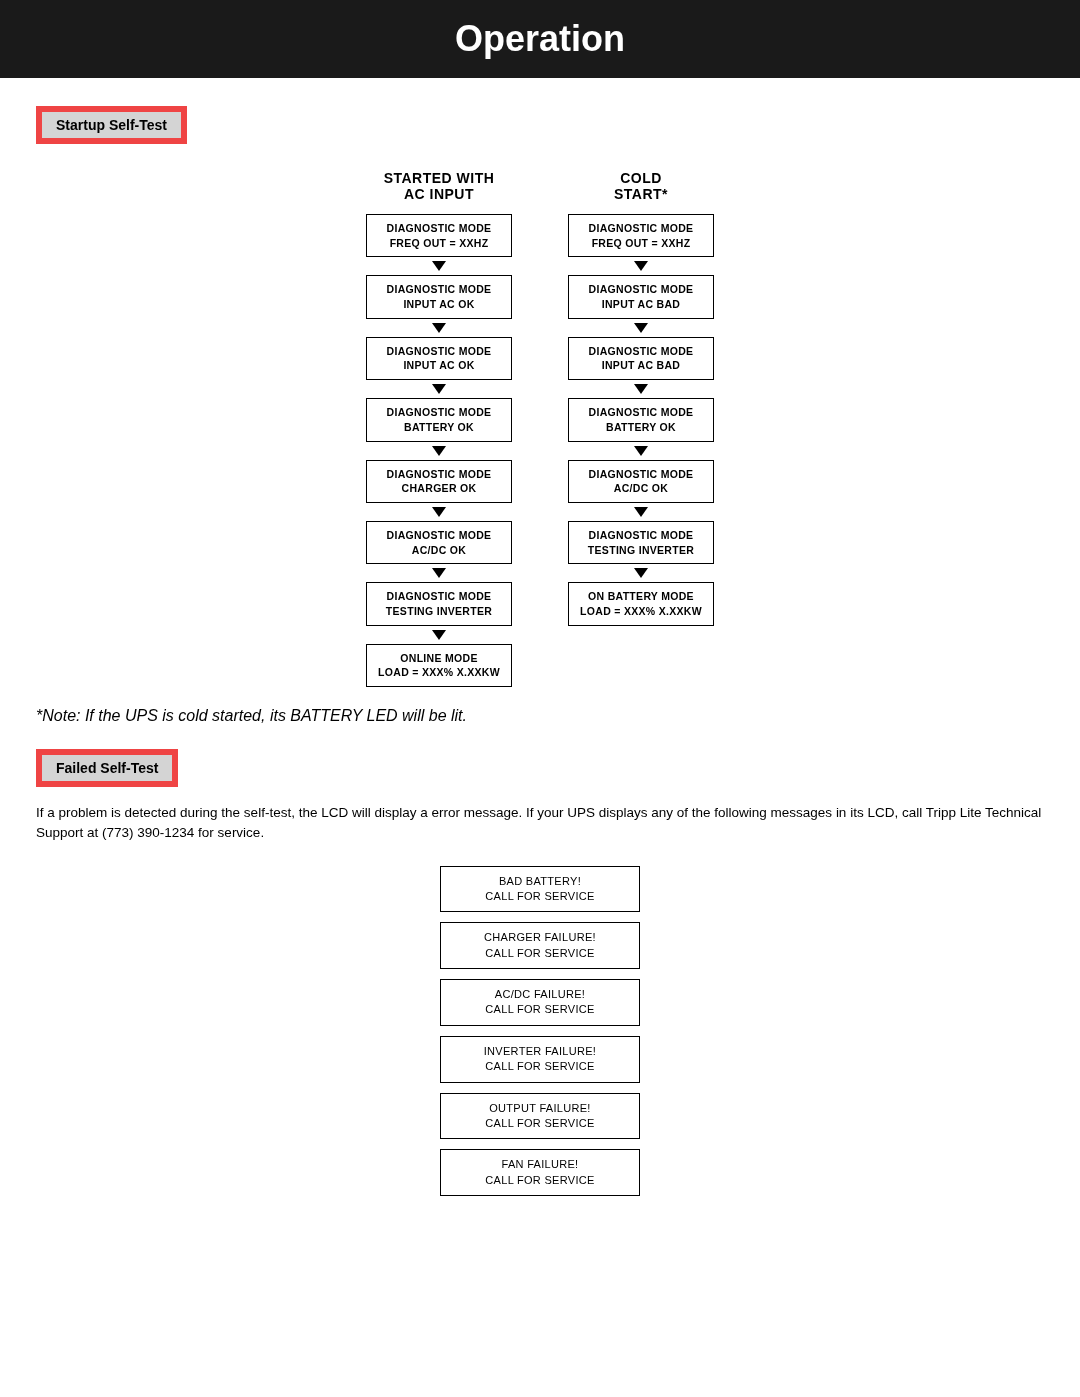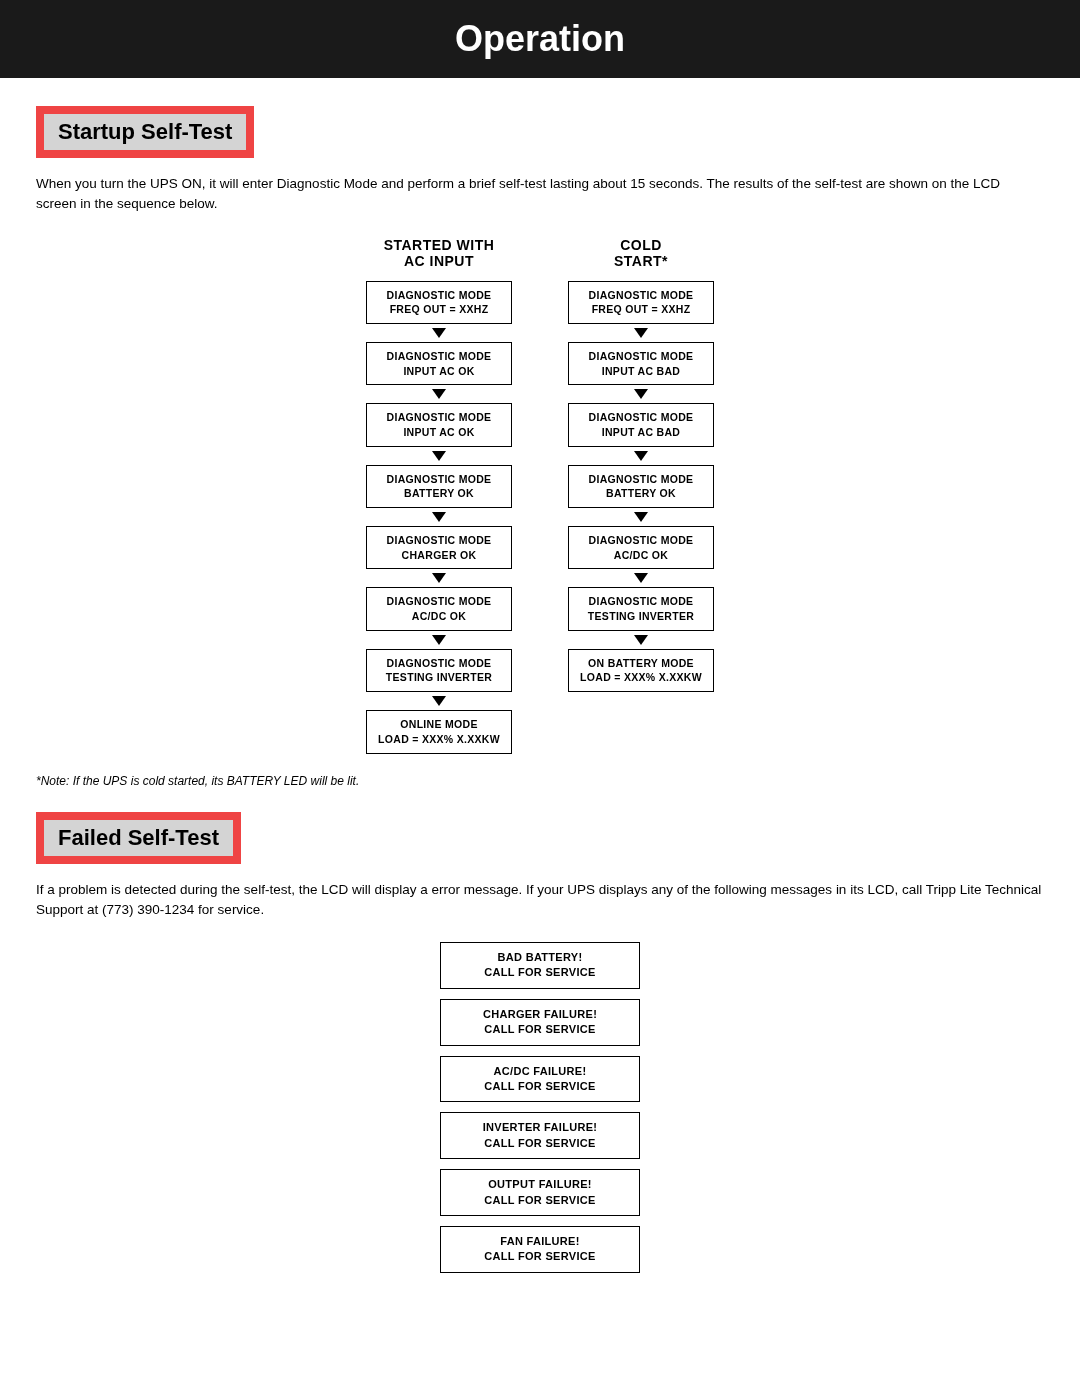--- a/index.html
+++ b/index.html
@@ -21,24 +21,24 @@
       font-size: 36px;
       font-weight: bold;
       font-family: Arial, Helvetica, sans-serif;
       text-align: center;
     }
     .content {
       padding: 0 36px 36px 36px;
     }
     .section-title {
       background: #d4d4d4;
-      border: 8px solid #ef4444;
+      border: 6px solid #ef4444;
       display: inline-block;
       padding: 5px 14px;
-      font-size: 22px;
+      font-size: 14px;
       font-weight: bold;
       margin-bottom: 16px;
     }
     .section-text {
       font-size: 13.5px;
       line-height: 1.5;
       margin-bottom: 22px;
     }
     .flow-container {
       display: flex;
@@ -73,39 +73,39 @@
     }
     .flow-arrow {
       width: 0;
       height: 0;
       border-left: 7px solid transparent;
       border-right: 7px solid transparent;
       border-top: 10px solid #000;
       margin: 4px 0;
     }
     .note-text {
-      font-size: 12px;
+      font-size: 16px;
       font-style: italic;
       margin-top: 20px;
       margin-bottom: 24px;
     }
     .failed-boxes {
       display: flex;
       flex-direction: column;
       align-items: center;
       gap: 0;
       margin: 16px 0;
     }
     .failed-box {
       border: 1.5px solid #000;
       width: 200px;
       padding: 7px 28px;
       text-align: center;
       font-size: 11px;
-      font-weight: bold;
+      font-weight: normal;
       text-transform: uppercase;
       letter-spacing: 0.3px;
       line-height: 1.4;
       background: #fff;
       margin-bottom: 10px;
     }
     .page-number-container {
       text-align: center;
       margin-top: 30px;
     }
@@ -125,21 +125,20 @@
 <body>
 
 <div class="page-header">
   <h1>Operation</h1>
 </div>
 
 <div class="content">
 
   <div class="section-block">
     <div class="section-title">Startup Self-Test</div>
-    <p class="section-text">When you turn the UPS ON, it will enter Diagnostic Mode and perform a brief self-test lasting about 15 seconds. The results of the self-test are shown on the LCD screen in the sequence below.</p>
 
     <div class="flow-container">
 
       <div class="flow-column">
         <div class="flow-header">
           <span>Started With</span><br>
           <span>AC Input</span>
         </div>
 
         <div class="flow-box">

